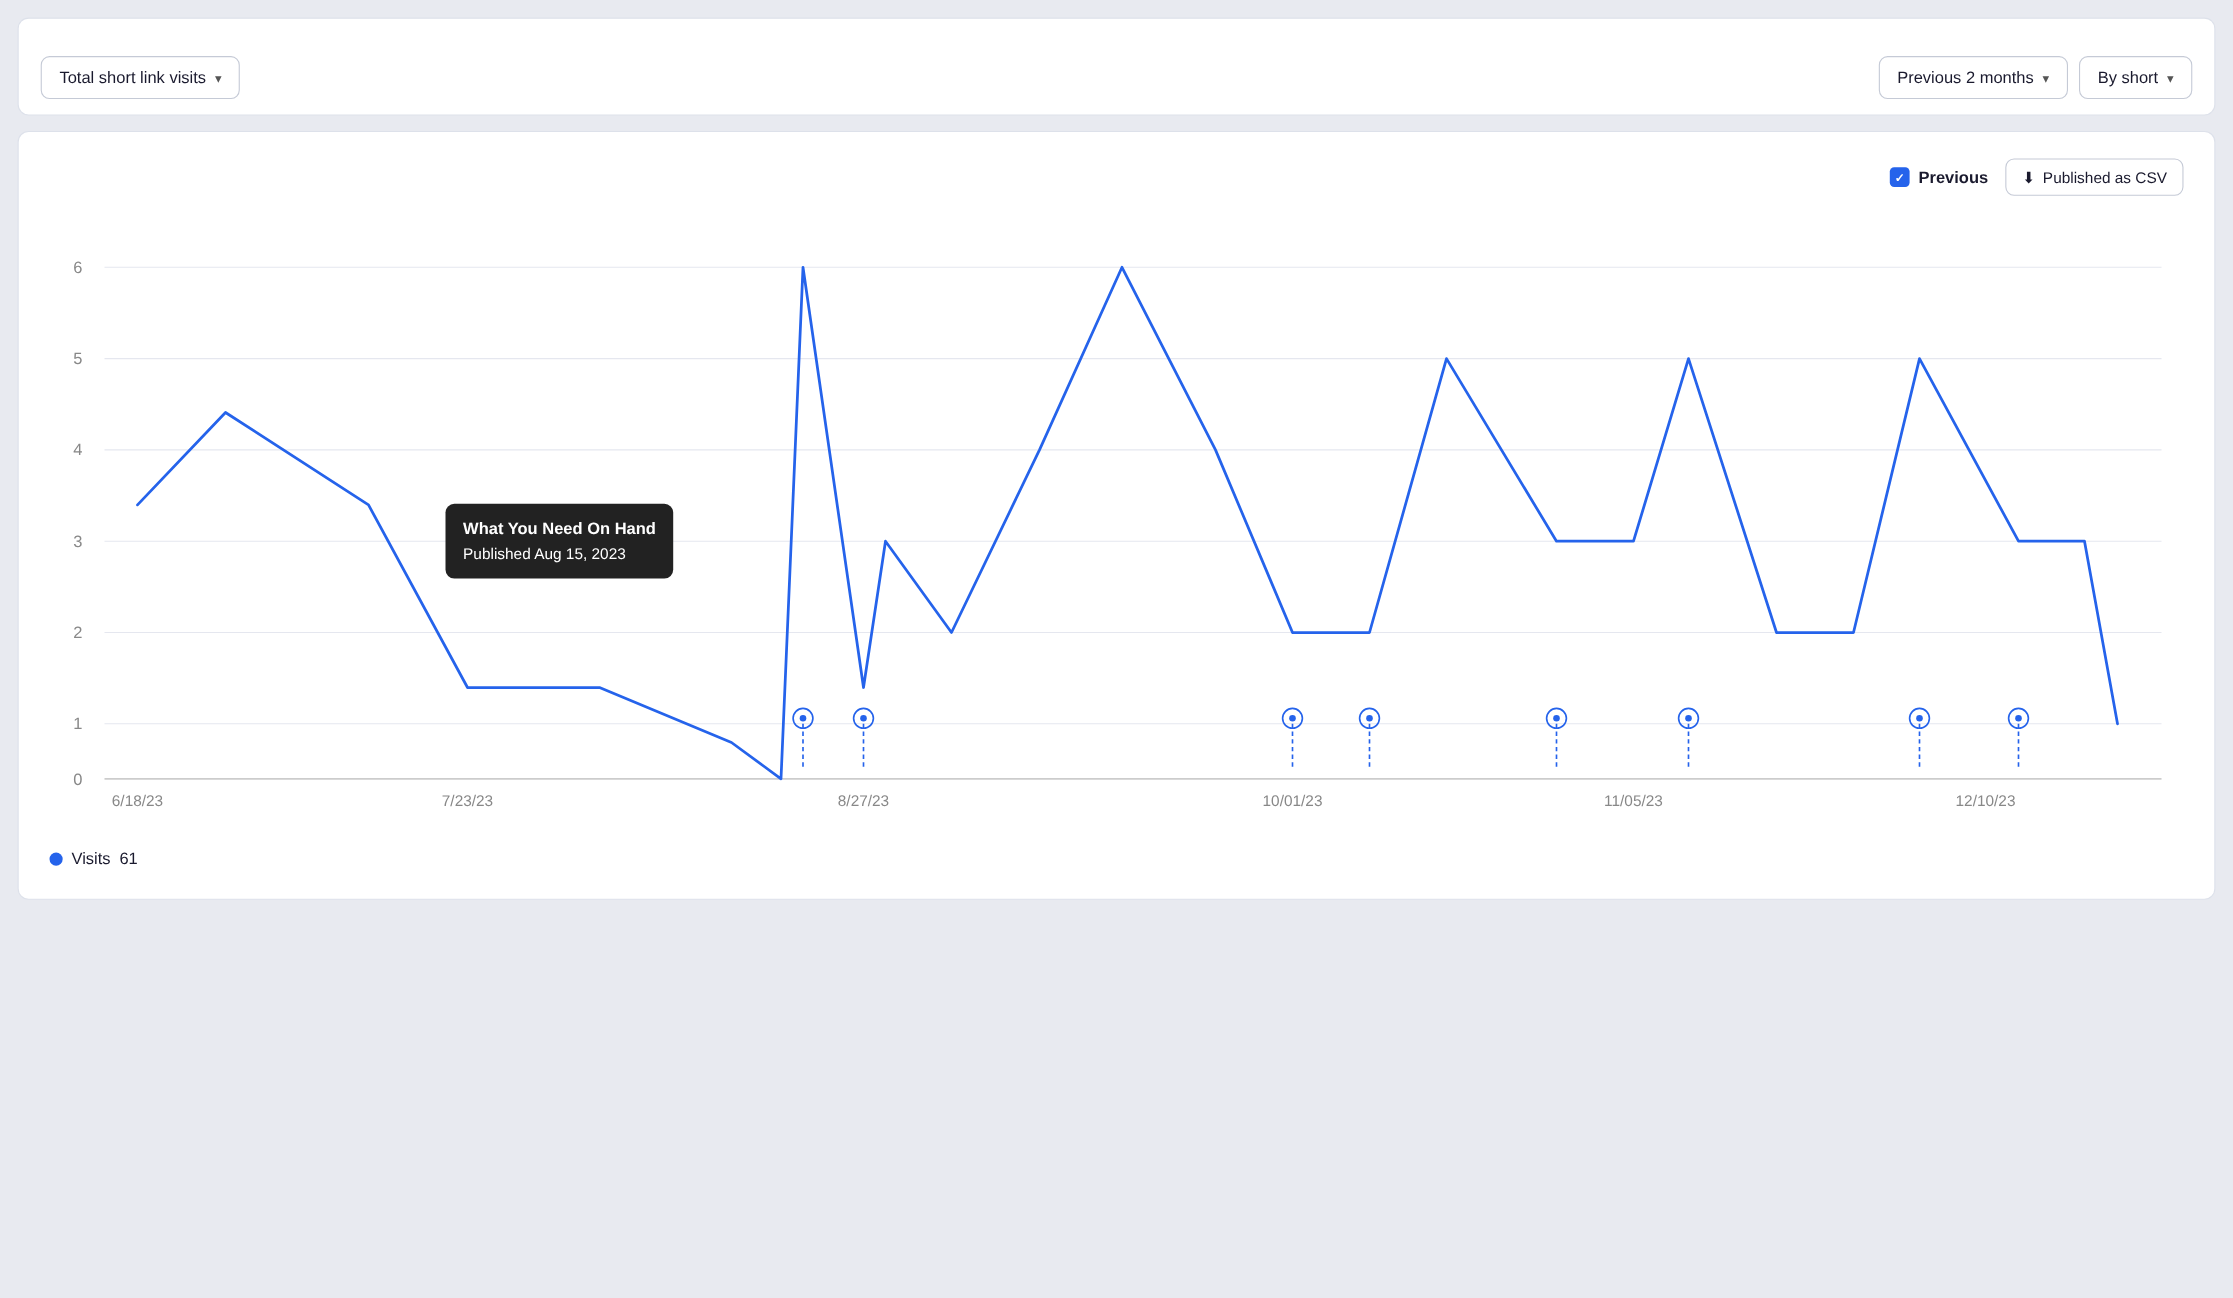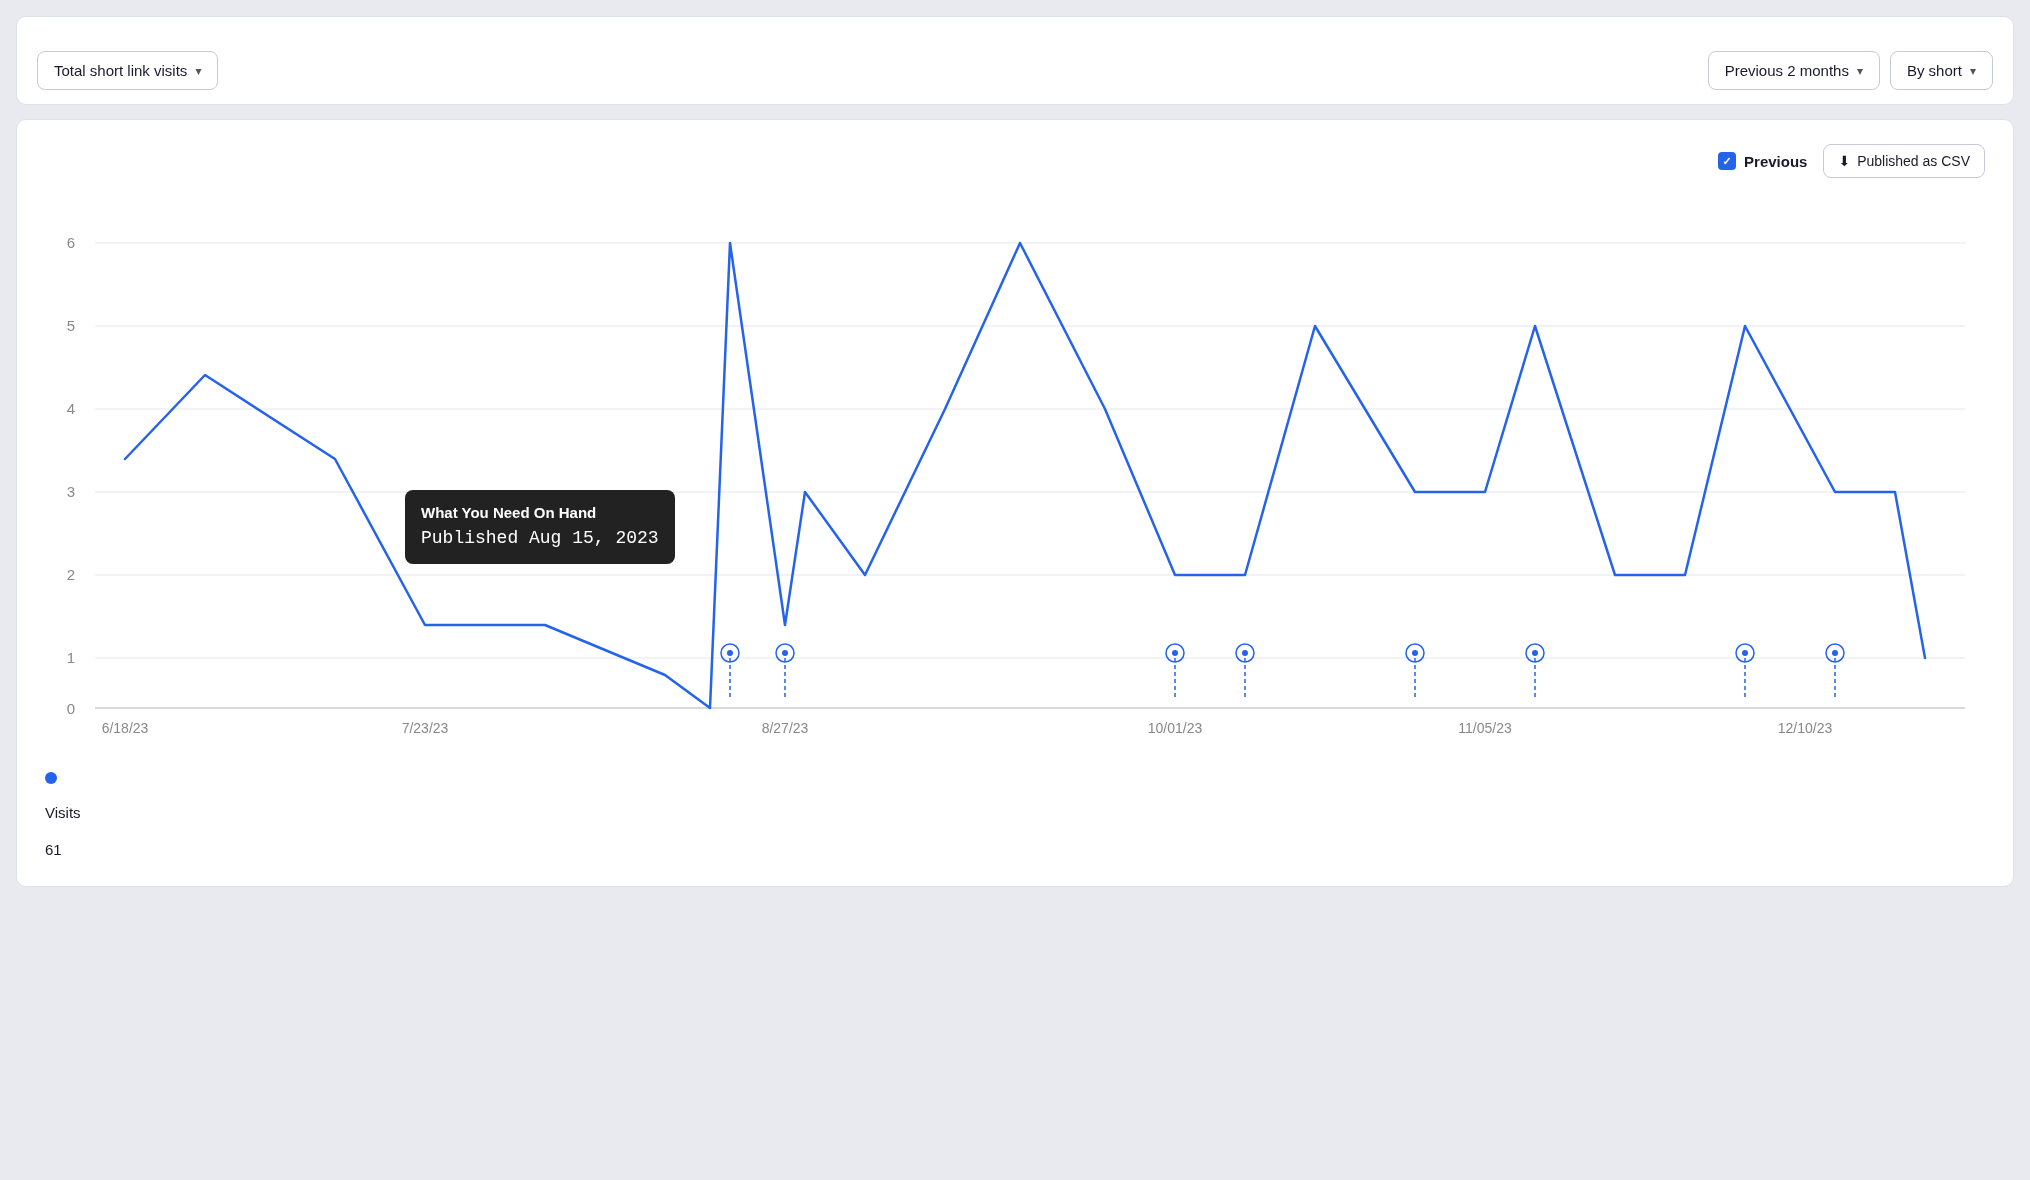--- a/index.html
+++ b/index.html
@@ -92,26 +92,25 @@
       position: relative;
       width: 100%;
       height: 560px;
     }
     svg.chart-svg {
       width: 100%;
       height: 100%;
     }
     .chart-footer {
       display: flex;
-      align-items: flex-start;
-      gap: 20px;
+      align-items: center;
+      gap: 8px;
       margin-top: 14px;
       font-size: 15px;
       color: #1a1a2e;
-      flex-direction: column;
     }
     .dot-blue {
       width: 12px;
       height: 12px;
       background: #2563eb;
       border-radius: 50%;
     }
     .tooltip-box {
       position: absolute;
       background: #222;
@@ -123,22 +122,21 @@
       pointer-events: none;
       white-space: nowrap;
       z-index: 10;
     }
     .tooltip-title {
       font-weight: 700;
       font-size: 15px;
     }
     .tooltip-sub {
       font-weight: 400;
-      font-size: 18px;
-      font-family: Liberation Mono, monospace;
+      font-size: 14px;
     }
   </style>
 </head>
 <body>
 
 <div class="top-bar">
   <button class="dropdown-btn">
     <span>Total short link visits</span>
     <span class="chevron">▾</span>
   </button>
@@ -251,21 +249,21 @@
 
       <text x="80" y="515" font-size="14" fill="#888" text-anchor="middle">6/18/23</text>
       <text x="380" y="515" font-size="14" fill="#888" text-anchor="middle">7/23/23</text>
       <text x="740" y="515" font-size="14" fill="#888" text-anchor="middle">8/27/23</text>
       <text x="1130" y="515" font-size="14" fill="#888" text-anchor="middle">10/01/23</text>
       <text x="1440" y="515" font-size="14" fill="#888" text-anchor="middle">11/05/23</text>
       <text x="1760" y="515" font-size="14" fill="#888" text-anchor="middle">12/10/23</text>
     </svg>
 
     
-    <div class="tooltip-box" style="left: 360px; top: 260px; margin-top: 32px;">
+    <div class="tooltip-box" style="left: 360px; top: 260px;">
       <div class="tooltip-title">What You Need On Hand</div>
       <div class="tooltip-sub">Published Aug 15, 2023</div>
     </div>
   </div>
 
   <div class="chart-footer">
     <div class="dot-blue"></div>
     <span>Visits</span>
     <span>61</span>
   </div>

